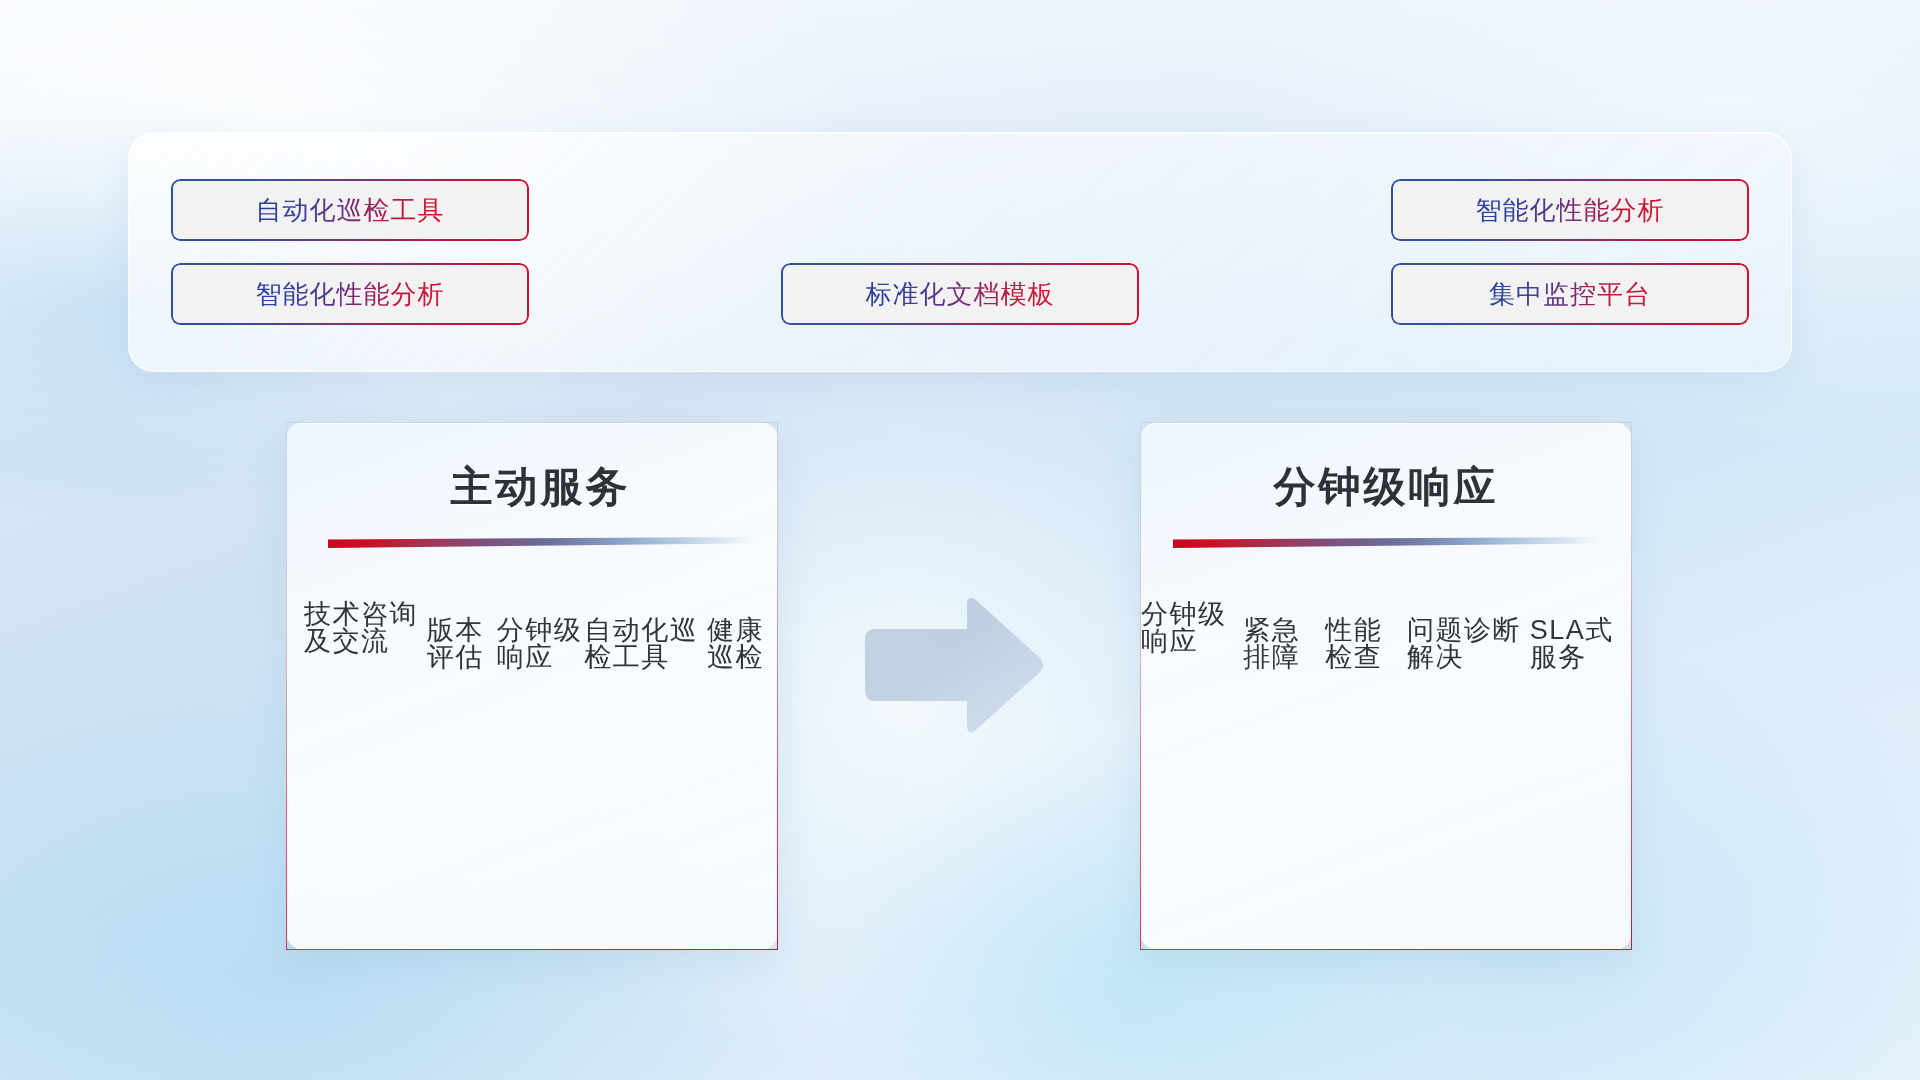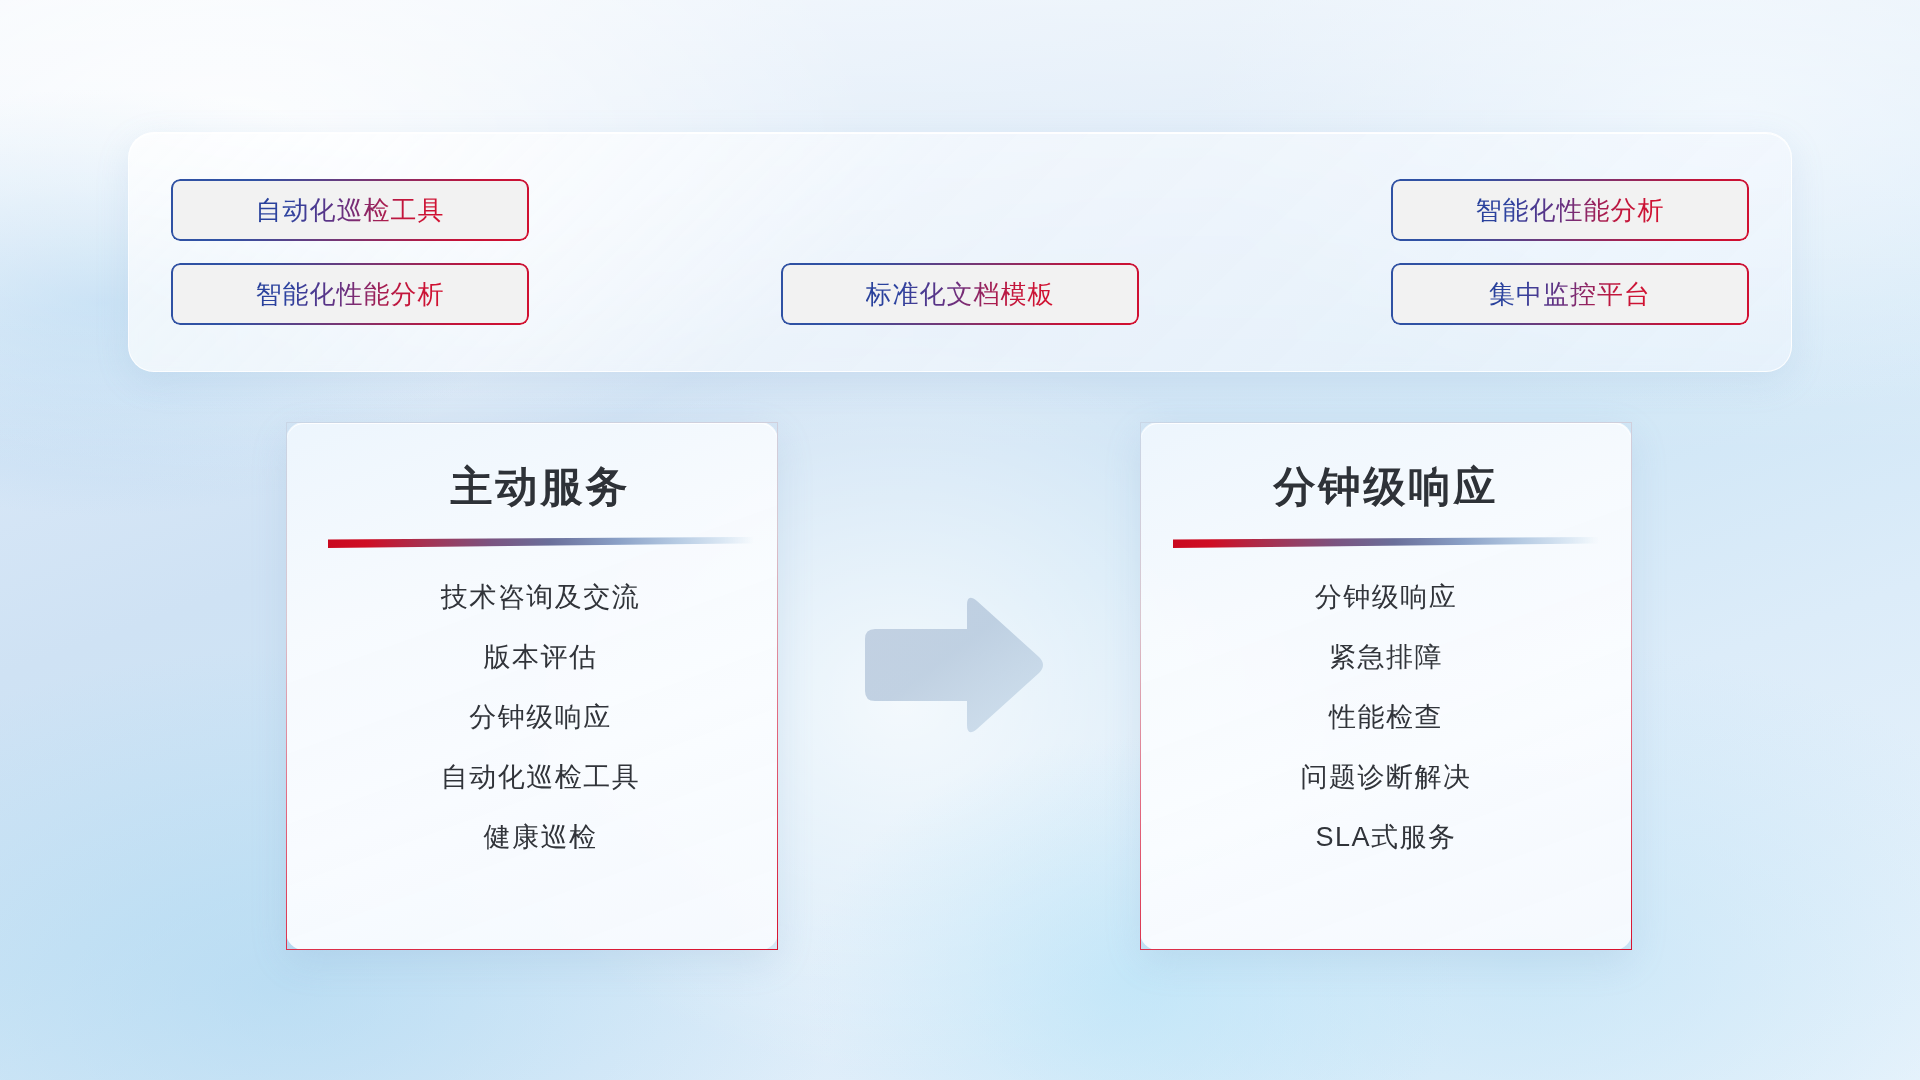--- a/index.html
+++ b/index.html
@@ -109,21 +109,21 @@
   .divider{
     margin-top:22px;width:426px;height:11px;position:relative;
   }
   .divider .wedge{
     position:absolute;left:0;top:0;width:100%;height:100%;
     background:linear-gradient(90deg,#c9091f 0%,#cf0d24 9%,#a8304f 22%,#7b5380 38%,#6a6f9a 52%,#8aa0c6 68%,#b6cbe3 82%,#dbe8f4 93%,rgba(226,238,248,0) 100%);
     clip-path:polygon(0 22%,100% 0,100% 58%,0 100%);
   }
   .card-list{
     margin-top:36px;width:100%;
-    display:flex;flex-direction:column;align-items:center;
+    display:flex;flex-direction:row;align-items:center;
   }
   .card-item{
     font-size:27px;color:#31343a;letter-spacing:1.5px;
     line-height:1;margin-bottom:0;
   }
   .card-item + .card-item{margin-top:33px;}
 
   
   #arrow{
     position:absolute;left:855px;top:593px;width:192px;height:144px;z-index:3;

